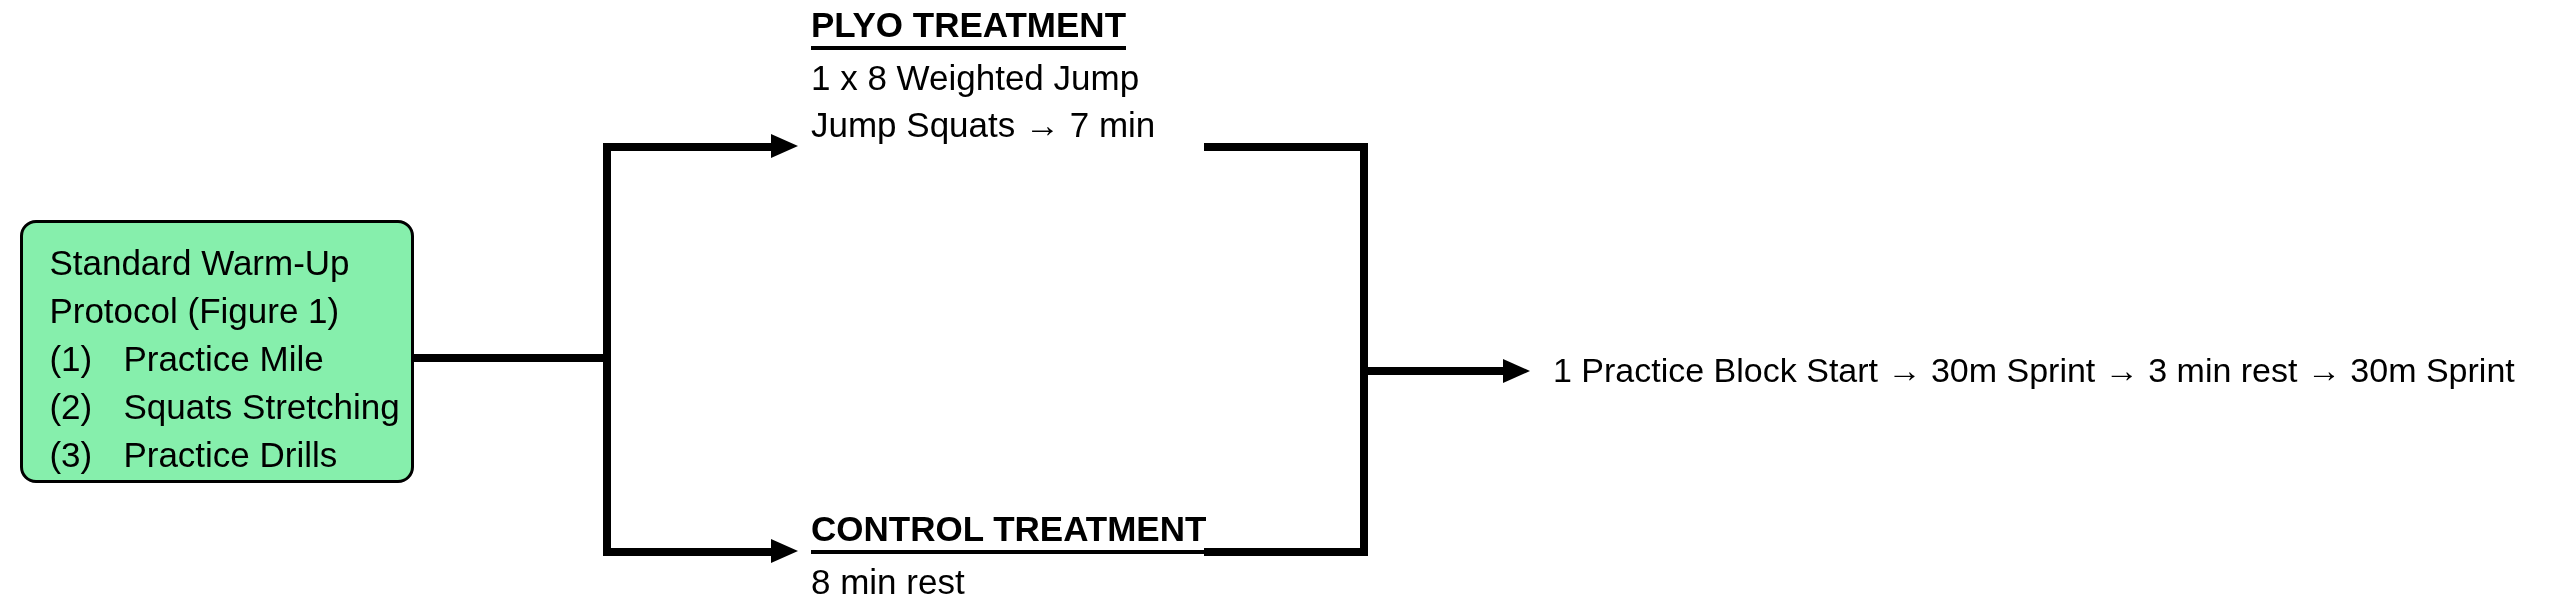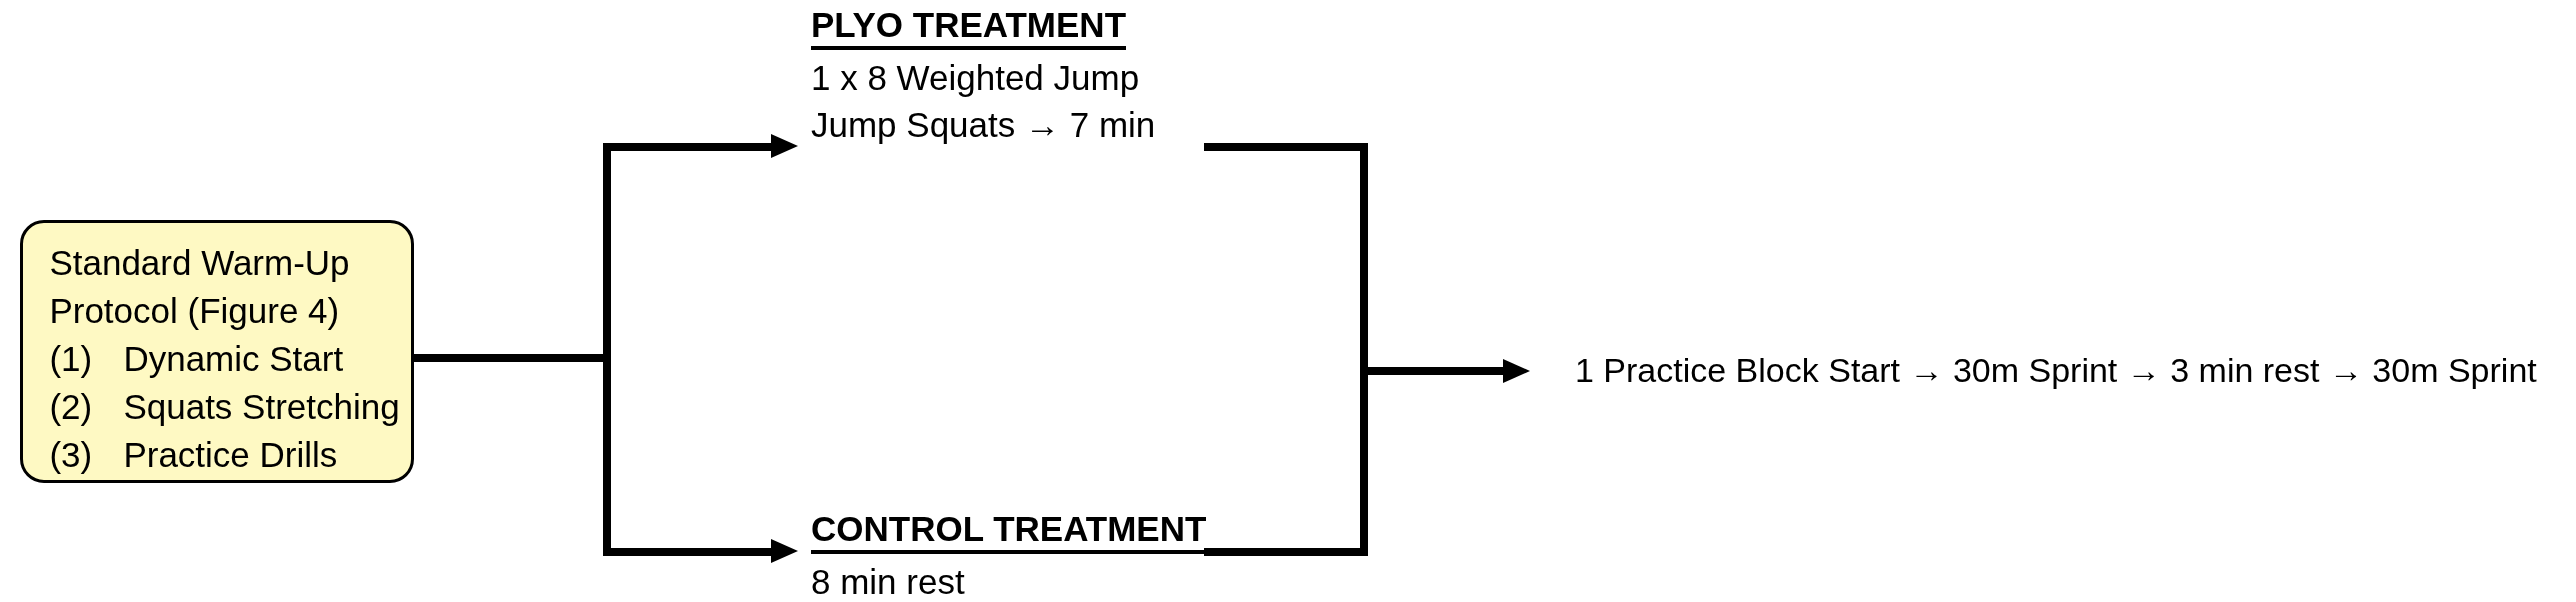--- a/index.html
+++ b/index.html
@@ -13,25 +13,25 @@
     overflow: hidden;
   }
 
   
   .warmup-box {
     position: absolute;
     left: 20.4px; top: 220px;
     width: 394px; height: 263px;
     box-sizing: border-box;
     border: 3.1px solid #000000;
-    border-radius: 24px;
+    border-radius: 16px;
     padding: 16px 6.2px 0 26px;
     font-size: 35px;
     line-height: 48px;
-    background: #fef9c3;
+    background: #86efac;
   }
   .warmup-line { white-space: nowrap; }
   .warmup-step { display: flex; white-space: nowrap; }
   .warmup-step .num { flex: 0 0 74px; width: 74px; }
 
   
   .fl { position: absolute; background: #000000; }
   .l-box    { left: 413px;  top: 354px; width: 194px; height: 8px; }
   .l-trunk  { left: 603px;  top: 143px; width: 8px;  height: 413px; }
   .l-top    { left: 611px;  top: 143px; width: 160px; height: 8px; }
@@ -68,34 +68,33 @@
   }
   .tline { white-space: nowrap; }
 
   
   .outcome {
     position: absolute;
     left: 1553px; top: 347px;
     font-size: 34px;
     line-height: 47px;
     white-space: nowrap;
-    margin-left: 22px;
   }
 </style>
 </head>
 <body>
 
 <div class="canvas">
 
   <div class="warmup-box">
     <div class="warmup-line">Standard Warm-Up</div>
-    <div class="warmup-line">Protocol (Figure 4)</div>
+    <div class="warmup-line">Protocol (Figure 1)</div>
     <div class="warmup-step">
       <span class="num">(1)</span>
-      <span class="lbl">Dynamic Start</span>
+      <span class="lbl">Practice Mile</span>
     </div>
     <div class="warmup-step">
       <span class="num">(2)</span>
       <span class="lbl">Squats Stretching</span>
     </div>
     <div class="warmup-step">
       <span class="num">(3)</span>
       <span class="lbl">Practice Drills</span>
     </div>
   </div>

